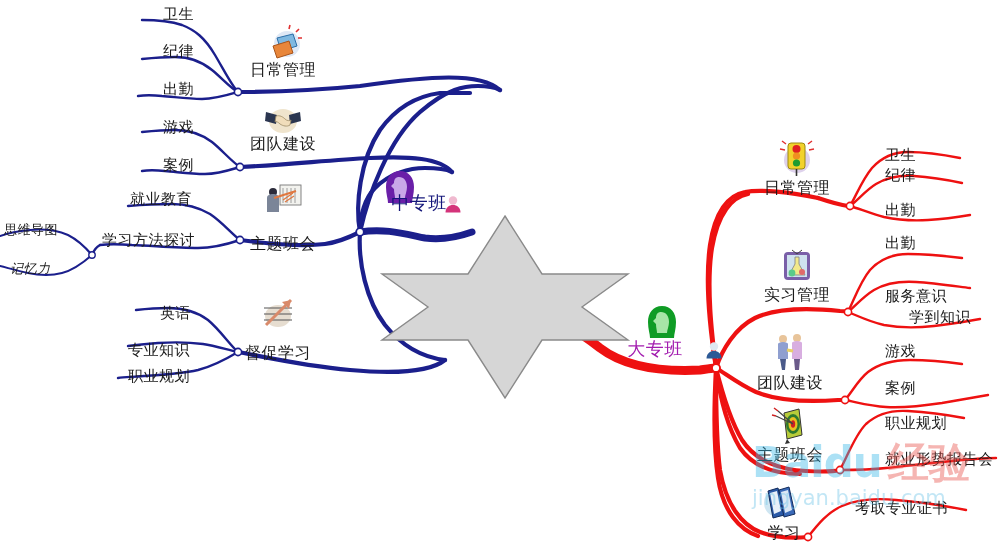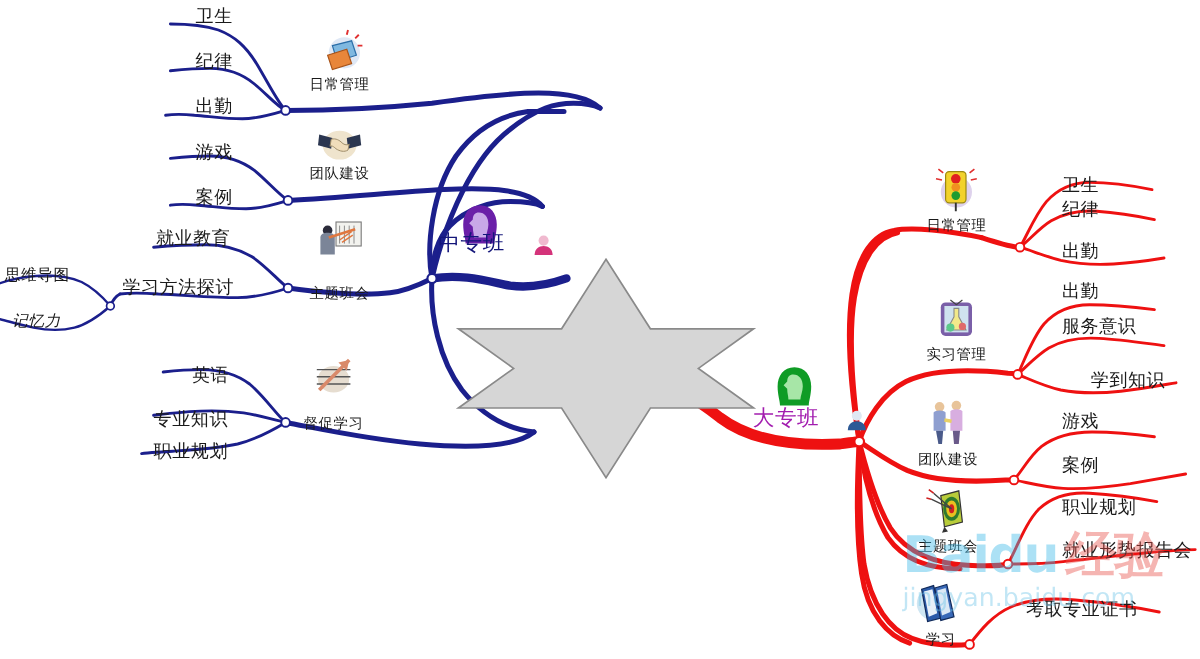--- a/index.html
+++ b/index.html
@@ -33,29 +33,29 @@
     line-height: 1;
     letter-spacing: 0.5px;
   }
   
   .leaf-label {
     font-size: 15px;
     transform: translate(0, -50%);
   }
   
   .topic-label {
-    font-size: 12px;
+    font-size: 16px;
     transform: translate(-50%, -50%);
   }
   
   .main-label {
     font-size: 18px;
     transform: translate(-50%, -50%);
   }
-  .main-label.blue-main { color: #14167a; }
+  .main-label.blue-main { color: #14167a; margin-left: 26px; }
   .main-label.red-main  { color: #a21caf; }
 
   
   #center-star {
     position: absolute;
     left: 370px;
     top: 212px;
     width: 270px;
     height: 190px;
   }
@@ -337,21 +337,21 @@
   <svg class="topic-icon" style="left:797px; top:289px;" viewBox="0 0 40 40" xmlns="http://www.w3.org/2000/svg">
     <rect x="7" y="3" width="26" height="28" rx="4" fill="#7a5fa8"></rect>
     <rect x="10" y="6" width="20" height="22" fill="#cfe2ef"></rect>
     <path d="M18 8 L18 15 L12 26 L28 26 L22 15 L22 8 Z" fill="#f2e98a" stroke="#888" stroke-width="0.9"></path>
     <circle cx="15" cy="24" r="3.4" fill="#5bc98a"></circle>
     <circle cx="25" cy="23" r="3" fill="#e06a6a"></circle>
     <path d="M20 5 L15 1 M20 5 L25 1" stroke="#444" stroke-width="1"></path>
   </svg>
   <div class="node-label topic-label" style="left:797px; top:295px;">实习管理</div>
   <div class="node-label leaf-label" style="left:885px; top:243px;">出勤</div>
-  <div class="node-label leaf-label" style="left:885px; top:272px;text-align:right;">服务意识</div>
+  <div class="node-label leaf-label" style="left:885px; top:296px;text-align:right;">服务意识</div>
   <div class="node-label leaf-label" style="left:885px; top:317px;margin-left:24px;">学到知识</div>
 
   <svg class="topic-icon" style="left:790px; top:372px;" viewBox="0 0 40 40" xmlns="http://www.w3.org/2000/svg">
     <circle cx="13" cy="7" r="4" fill="#e8c49a"></circle>
     <path d="M8 12 C8 11 10 10 13 10 C16 10 18 11 18 12 L18 27 L8 27 Z" fill="#8f9fd0"></path>
     <path d="M10 27 L12 38 L15 38 L16 27 Z" fill="#4a5a8a"></path>
     <circle cx="27" cy="6" r="4" fill="#e8c49a"></circle>
     <path d="M22 11 C22 10 24 9 27 9 C30 9 32 10 32 11 L32 27 L22 27 Z" fill="#d8aee0"></path>
     <path d="M24 27 L25 38 L29 38 L30 27 Z" fill="#6a5a8a"></path>
     <path d="M17 18 L23 19" stroke="#e8d066" stroke-width="3"></path>

